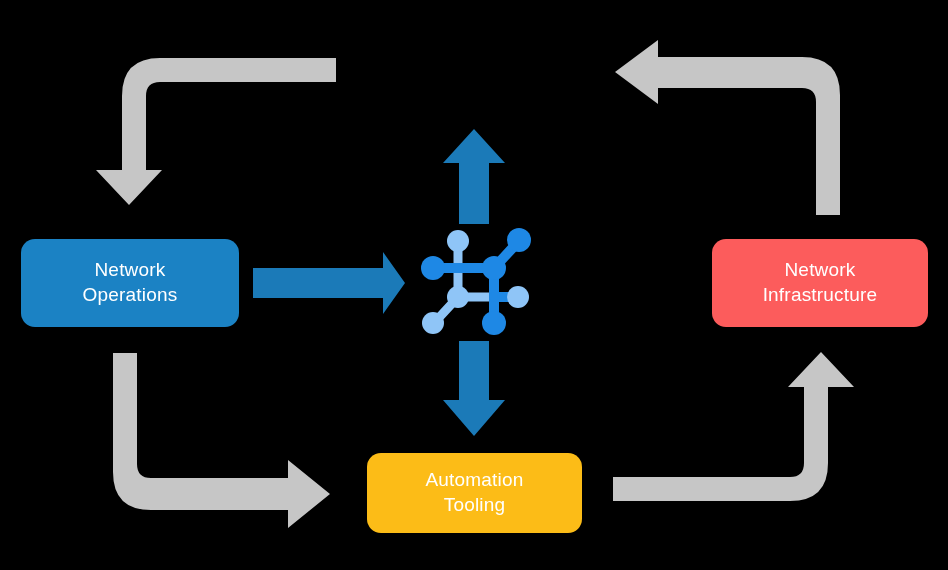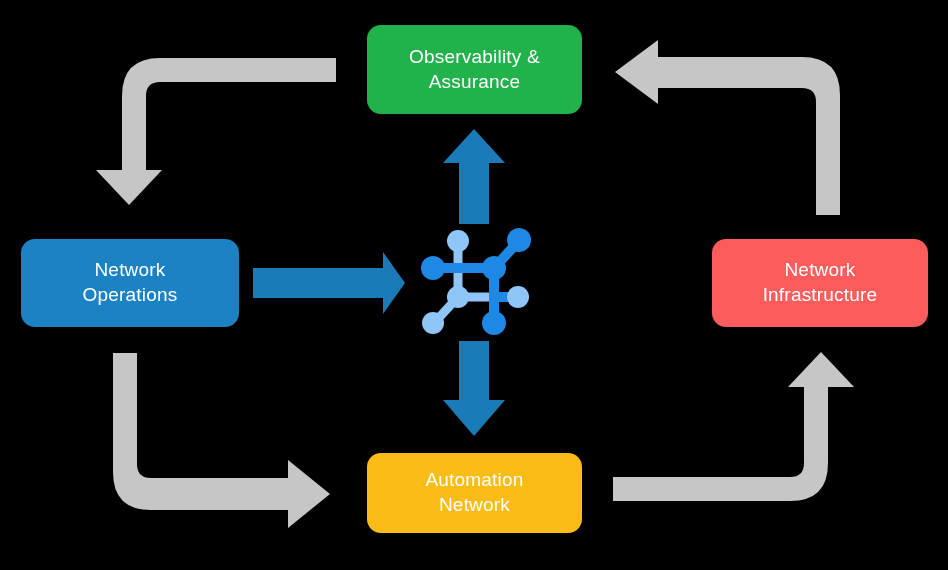--- a/index.html
+++ b/index.html
@@ -148,33 +148,29 @@
 
       <g fill="#1E88E5">
         <circle cx="433" cy="268" r="12"></circle>
         <circle cx="494" cy="268" r="12"></circle>
         <circle cx="519" cy="240" r="12"></circle>
         <circle cx="494" cy="323" r="12"></circle>
       </g>
     </g>
   </svg>
 
-  <div class="node-box" id="box-observability" style="background:#22B24C">
-    <span>Observability &amp;
-Assurance</span>
-  </div>
 
   <div class="node-box" id="box-operations" style="background:#1B82C4">
     <span>Network
 Operations</span>
   </div>
 
   <div class="node-box" id="box-infrastructure" style="background:#FC5C5C">
     <span>Network
 Infrastructure</span>
   </div>
 
   <div class="node-box" id="box-automation" style="background:#FCBC17">
     <span>Automation
-Network</span>
+Tooling</span>
   </div>
 
 </div>
 
 </body></html>

